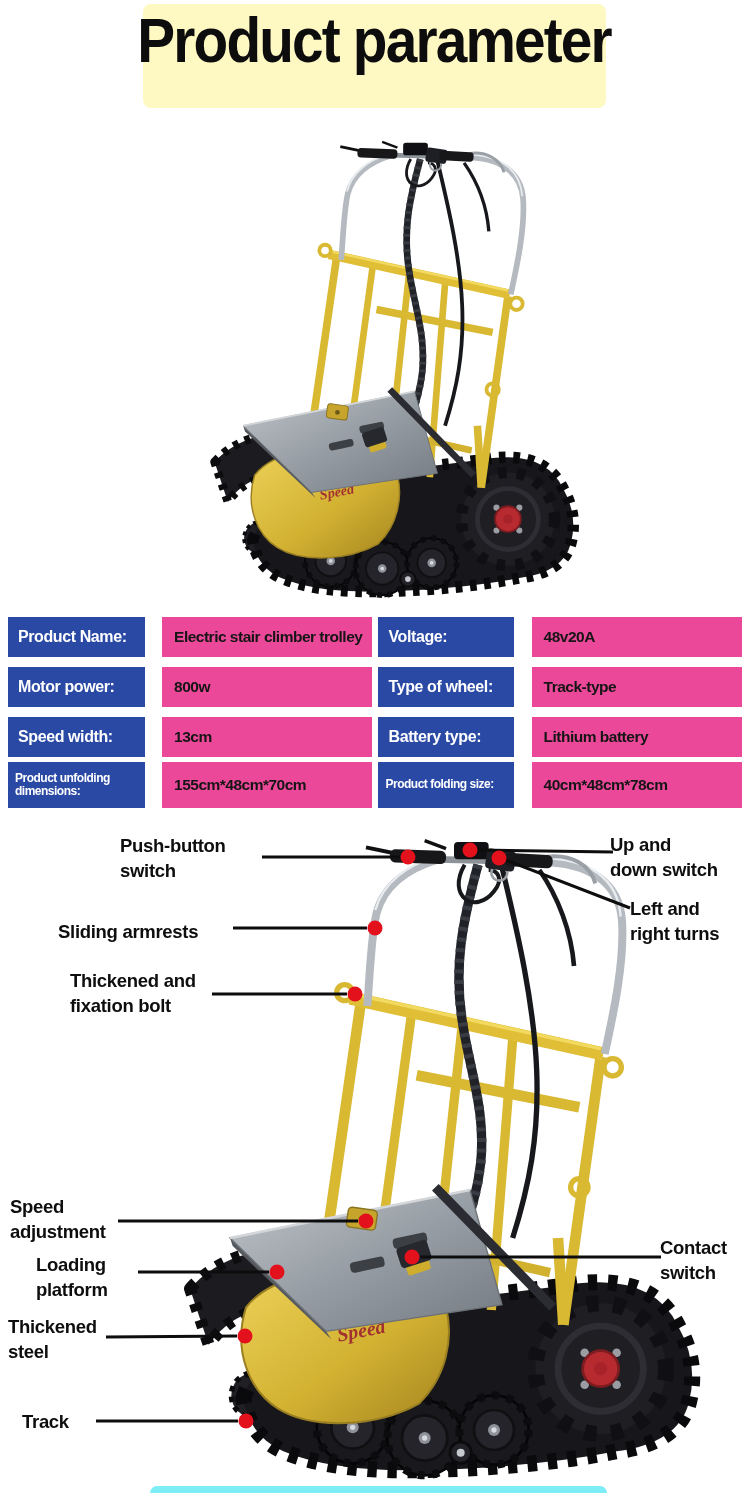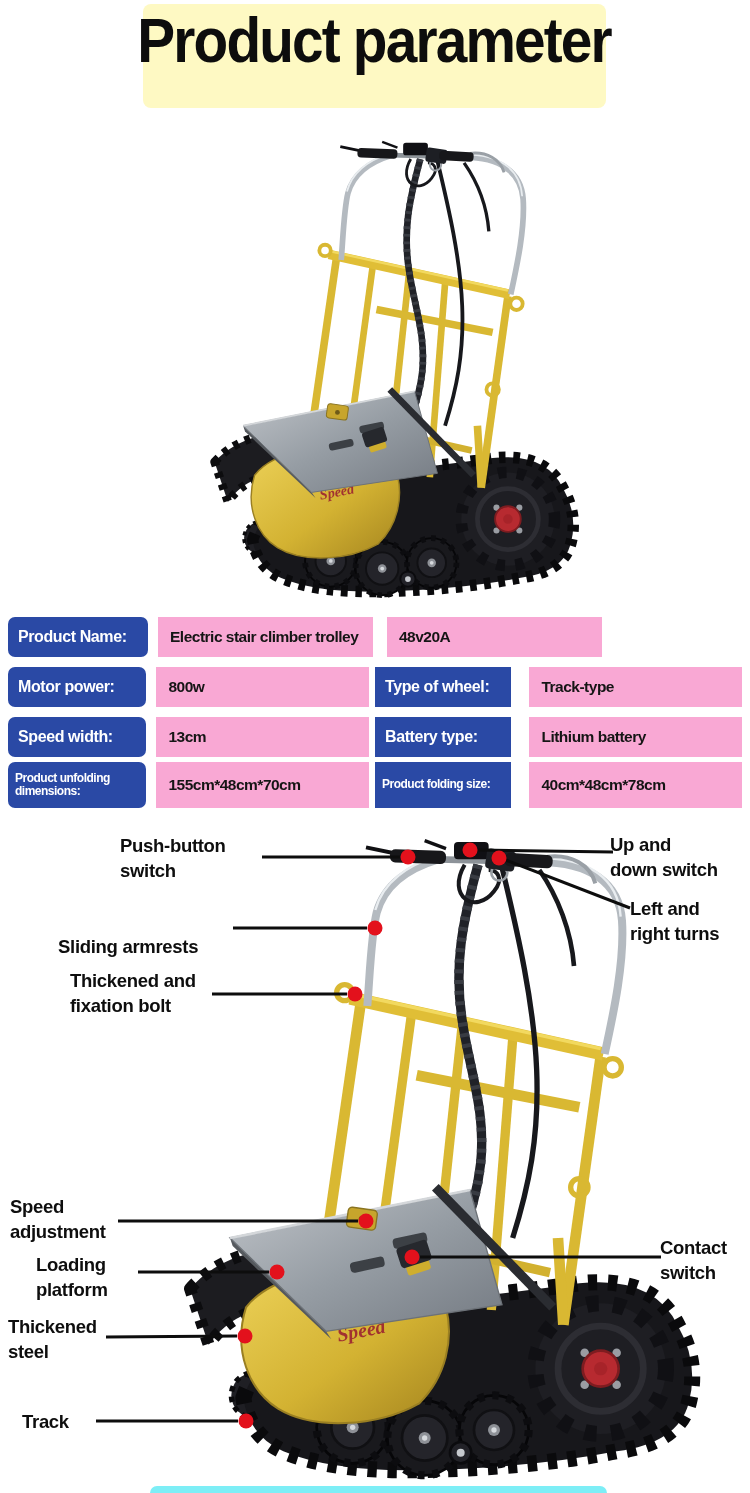--- a/index.html
+++ b/index.html
@@ -15,23 +15,23 @@
   
   .photo1{position:absolute;left:186px;top:140px;width:400px;height:460px;}
   .photo2{position:absolute;left:150px;top:18px;width:560px;height:644px;}
 
   
   .spec{position:absolute;left:8px;top:617px;width:734px;}
   .spec-row{position:absolute;left:0;display:flex;width:734px;}
   .cell{box-sizing:border-box;display:flex;align-items:center;overflow:hidden;}
   .cell.label{background:#2a49a5;color:#ffffff;font-weight:700;font-size:16px;
               letter-spacing:-0.4px;padding-left:10px;line-height:1.12;}
-  .cell.value{background:#f9a8d4;color:#151515;font-weight:700;font-size:15.5px;
+  .cell.value{background:#ec4899;color:#151515;font-weight:700;font-size:15.5px;
               letter-spacing:-0.5px;padding-left:12px;}
-  .w-l1{width:140px;margin-right:10px;border-radius:7px;}
+  .w-l1{width:140px;margin-right:17px;}
   .w-v1{width:215px;margin-right:6px;}
   .w-l2{width:138px;margin-right:10px;}
   .w-v2{width:215px;margin-left:8px;}
   .h40{height:40px;} .h46{height:46px;}
   .spec-row .cell.small{font-size:12px;letter-spacing:-0.5px;padding-left:7px;}
 
   
   .diagram{position:absolute;left:0;top:820px;width:750px;height:673px;}
   .overlay{position:absolute;left:0;top:0;width:750px;height:673px;pointer-events:none;}
   .lbl{position:absolute;font-weight:700;font-size:18.5px;line-height:25px;color:#0e0e0e;
@@ -183,20 +183,21 @@
   </svg>
 
   <svg class="photo1" viewBox="0 0 420 483">
     <use href="#trolley"></use>
   </svg>
 
   <div class="spec">
     <div class="spec-row" style="top:0">
       <div class="cell label w-l1 h40">Product Name:</div>
       <div class="cell value w-v1 h40">Electric stair climber trolley</div>
+      <div class="cell label w-l2 h40">Voltage:</div>
       <div class="cell value w-v2 h40">48v20A</div>
     </div>
     <div class="spec-row" style="top:50px">
       <div class="cell label w-l1 h40">Motor power:</div>
       <div class="cell value w-v1 h40">800w</div>
       <div class="cell label w-l2 h40">Type of wheel:</div>
       <div class="cell value w-v2 h40">Track-type</div>
     </div>
     <div class="spec-row" style="top:100px">
       <div class="cell label w-l1 h40">Speed width:</div>
@@ -215,21 +216,21 @@
   <div class="diagram">
 
     <svg class="photo2" viewBox="0 0 420 483">
       <use href="#trolley"></use>
     </svg>
 
     <div class="lbl" style="left:120px;top:13px;width:150px">Push-button
 switch</div>
     <div class="lbl" style="left:610px;top:12px;width:120px">Up and
 down switch</div>
-    <div class="lbl" style="left:58px;top:114px;width:172px">Sliding armrests</div>
+    <div class="lbl" style="left:58px;top:99px;width:172px">Sliding armrests</div>
     <div class="lbl" style="left:630px;top:76px;width:100px">Left and
 right turns</div>
     <div class="lbl" style="left:70px;top:148px;width:140px">Thickened and
 fixation bolt</div>
     <div class="lbl" style="left:10px;top:374px;width:110px">Speed
 adjustment</div>
     <div class="lbl" style="left:36px;top:432px;width:100px">Loading
 platform</div>
     <div class="lbl" style="left:660px;top:415px;width:86px">Contact
 switch</div>

